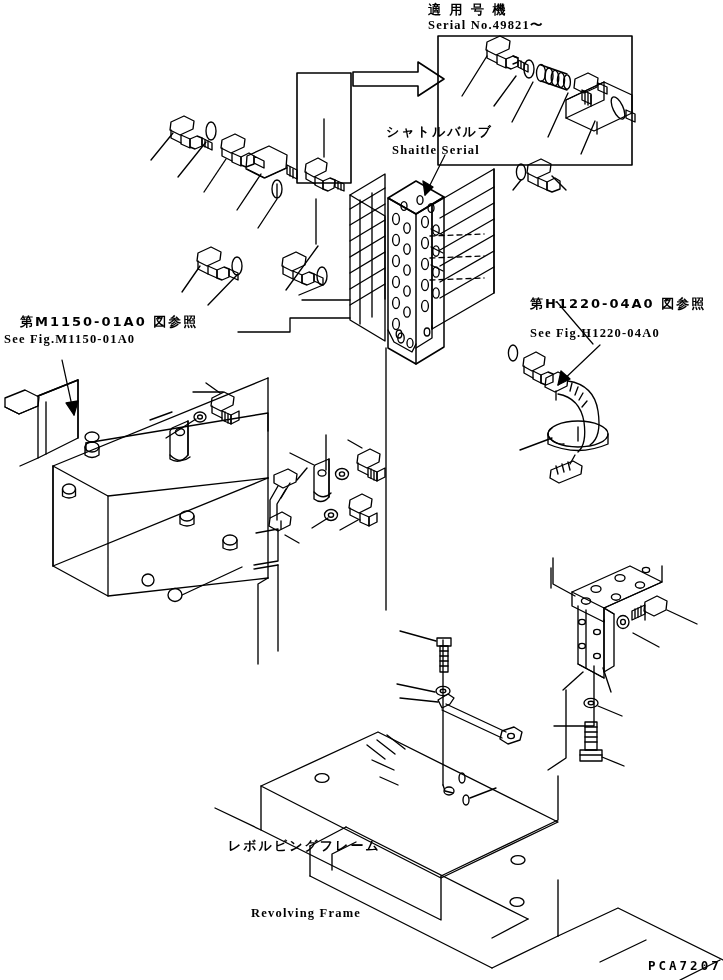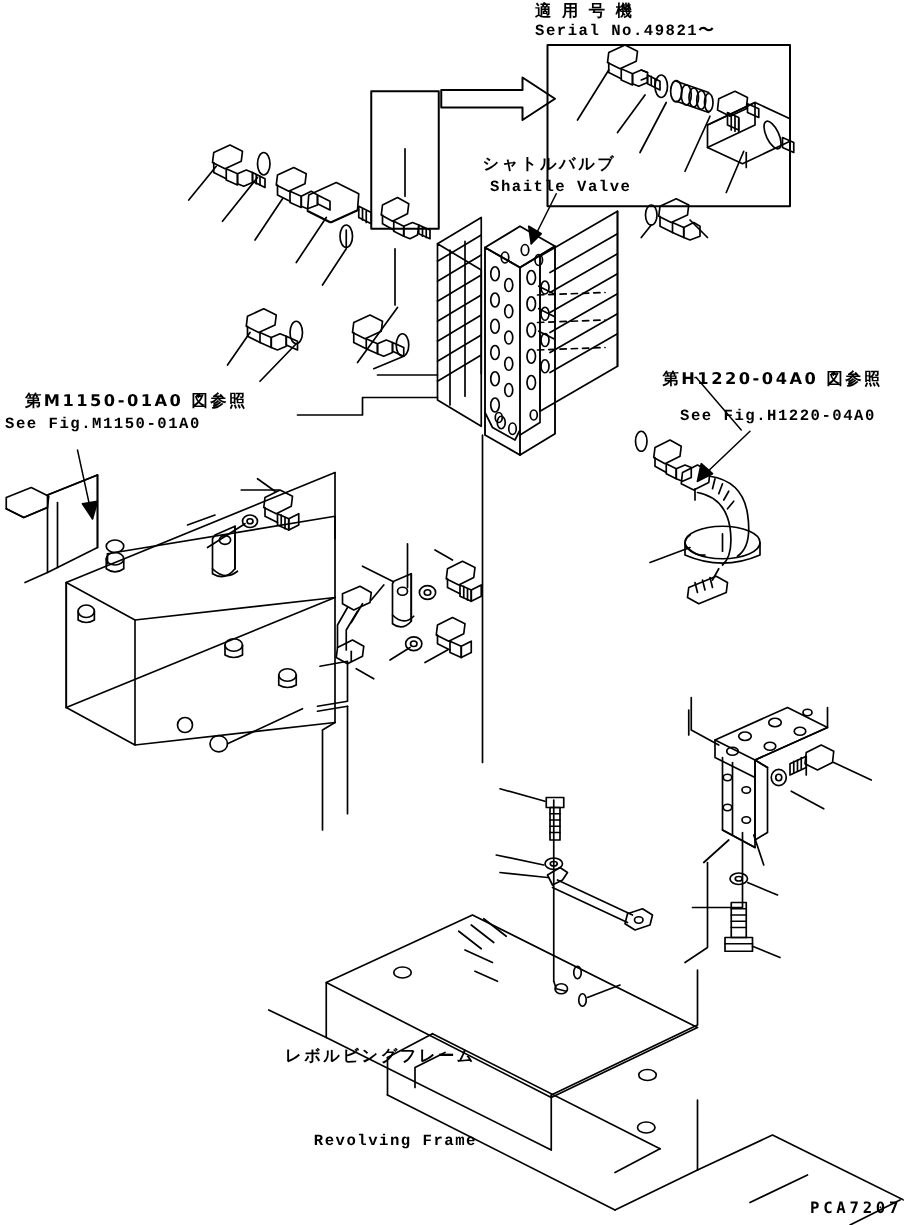--- a/index.html
+++ b/index.html
@@ -4,21 +4,21 @@
 <title>PCA7207</title>
 <style>
   html,body{margin:0;padding:0;background:#ffffff;}
   body{width:723px;height:980px;overflow:hidden;
        font-family:"DejaVu Sans Mono","Liberation Mono",monospace;}
   #sheet{position:relative;width:723px;height:980px;background:#fff;}
   #art{position:absolute;left:0;top:0;width:723px;height:980px;}
   .lbl{position:absolute;color:#000;white-space:pre;}
   .jp{font-family:"DejaVu Sans","Liberation Sans",sans-serif;
       font-size:13px;letter-spacing:2px;line-height:15px;font-weight:600;}
-  .en{font-family:Liberation Mono, monospace;
+  .en{font-family:Liberation Serif, serif;
       font-size:12.5px;letter-spacing:1.2px;line-height:15px;font-weight:600;text-align:center;}
   .dwg{font-family:"DejaVu Sans Mono","Liberation Mono",monospace;
        font-size:12.5px;letter-spacing:3px;font-weight:600;}
 </style>
 </head>
 <body>
 
 <div id="sheet">
 
   <svg id="art" viewBox="0 0 723 980">
@@ -494,26 +494,26 @@
 
       <path d="M332 870 l0 -16 24 -12"></path>
 
     </g>
   </svg>
 
   <div class="lbl jp" style="left:428px; top:2px;">適 用 号 機</div>
   <div class="lbl en" style="left:428px; top:18px;">Serial No.49821〜</div>
 
   <div class="lbl jp" style="left:386px; top:124px;">シャトルバルブ</div>
-  <div class="lbl en" style="left:392px; top:143px;">Shaitle Valve</div>
+  <div class="lbl en" style="left:392px; top:143px;">Shaitle Serial</div>
 
   <div class="lbl jp" style="left:20px; top:314px;">第M1150-01A0 図参照</div>
   <div class="lbl en" style="left:4px; top:332px;">See Fig.M1150-01A0</div>
 
   <div class="lbl jp" style="left:530px; top:296px;">第H1220-04A0 図参照</div>
-  <div class="lbl en" style="left:544px; top:326px;">See Fig.H1220-04A0</div>
+  <div class="lbl en" style="left:530px; top:326px;">See Fig.H1220-04A0</div>
 
   <div class="lbl jp" style="left:228px; top:838px;">レボルビングフレーム</div>
   <div class="lbl en" style="left:228px; top:906px;padding-left:23px;">Revolving Frame</div>
 
   <div class="lbl dwg" style="left:648px; top:958px;">PCA7207</div>
 
 </div>
 
 </body></html>

